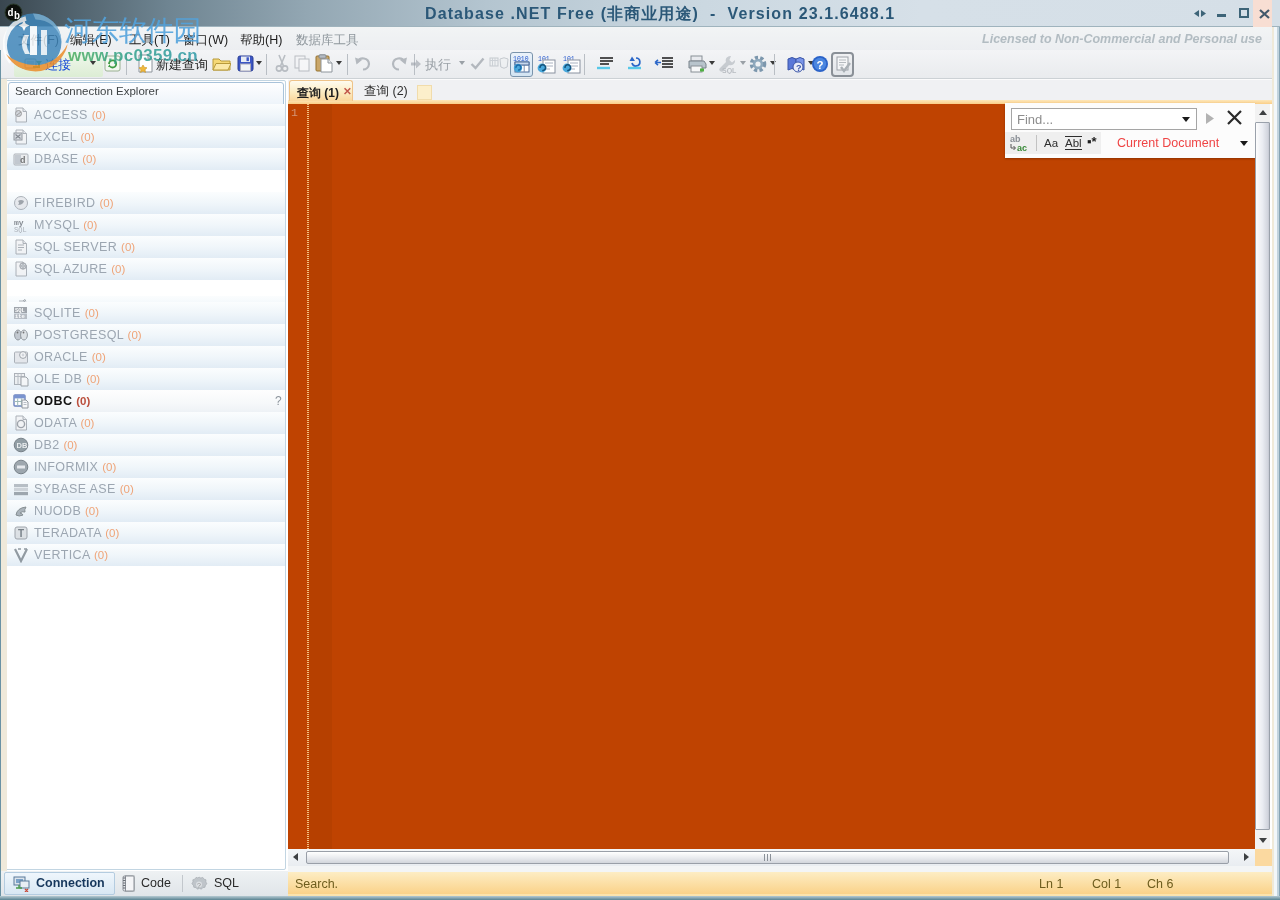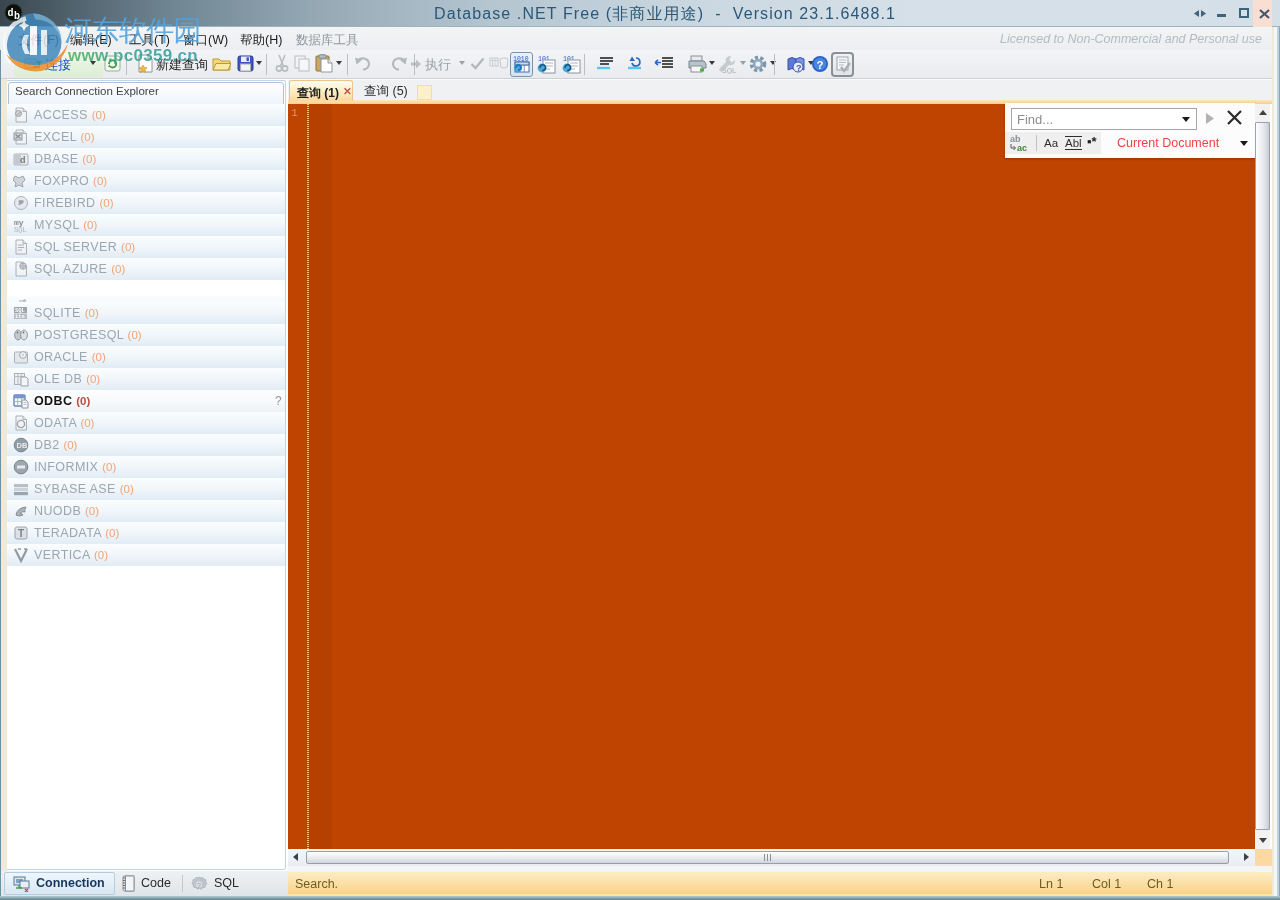--- a/index.html
+++ b/index.html
@@ -1,21 +1,21 @@
 <!DOCTYPE html>
 <html><head><meta charset="utf-8">
 <style>
 *{margin:0;padding:0;box-sizing:border-box}
 html,body{width:1280px;height:900px;overflow:hidden}
 body{font-family:"Liberation Sans",sans-serif;position:relative;background:#fff}
 .abs{position:absolute}
 
 #title{left:0;top:0;width:1280px;height:27px;border-bottom:1px solid #9fb3bd;
  background:linear-gradient(90deg,#39464f 0%,#52646f 6%,#6e8491 13%,#93a7b3 24%,#b4c5d0 38%,#cbd8e1 55%,#d6e0e8 72%,#d5dfe7 100%);}
-#title .txt{position:absolute;left:425px;top:4px;width:480px;text-align:center;font-size:16px;font-weight:normal;color:#2b5878;letter-spacing:1.1px;white-space:nowrap}
+#title .txt{position:absolute;left:425px;top:4px;width:480px;text-align:left;font-size:16px;font-weight:bold;color:#2b5878;letter-spacing:1.1px;white-space:nowrap}
 
 #menu{left:0;top:27px;width:1280px;height:23px;background:linear-gradient(#f2f4f5,#eceef1)}
 .mi{position:absolute;top:5px;font-size:12.5px;color:#1b1b1b;white-space:nowrap}
 
 #tools{left:0;top:50px;width:1280px;height:29px;background:linear-gradient(#f3f4f6,#e9ebee);border-bottom:1px solid #ccd1d5}
 .tsep{position:absolute;top:54px;width:1px;height:21px;background:#b9bec4}
 .ticon{position:absolute;top:56px}
 .dd{position:absolute;top:61px;width:0;height:0;border-left:3.5px solid transparent;border-right:3.5px solid transparent;border-top:4px solid #3a3a3a}
 .dd.gray{border-top-color:#9aa0a6}
 
@@ -88,21 +88,21 @@
       <path d="M1 1 L10 9 M10 1 L1 9" stroke="#43596b" stroke-width="2.2"></path>
     </svg>
 </div>
 <div id="menu" class="abs"></div>
 <div class="mi" style="left:18px;top:32px;color:#1b1b1b">文件(F)</div>
 <div class="mi" style="left:70px;top:32px;color:#1b1b1b">编辑(E)</div>
 <div class="mi" style="left:129px;top:32px;color:#1b1b1b">工具(T)</div>
 <div class="mi" style="left:183px;top:32px;color:#1b1b1b">窗口(W)</div>
 <div class="mi" style="left:240px;top:32px;color:#1b1b1b">帮助(H)</div>
 <div class="mi" style="left:296px;top:32px;color:#8e969c">数据库工具</div>
-<div class="abs" style="left:0px;top:32px;width:1262px;text-align:right;font-size:12.5px;font-weight:normal;font-style:italic;color:#b2bcc2;white-space:nowrap">Licensed to Non-Commercial and Personal use</div>
+<div class="abs" style="left:0px;top:32px;width:1262px;text-align:right;font-size:12.5px;font-weight:bold;font-style:italic;color:#b2bcc2;white-space:nowrap">Licensed to Non-Commercial and Personal use</div>
 <div id="tools" class="abs"></div>
 <div class="abs" style="left:14px;top:52px;width:89px;height:25px;border-radius:2px;background:linear-gradient(#f1f8ed,#dcedd4)"></div>
 <svg class="ticon" style="left:24px;top:55px" width="18" height="18">
 <rect x="1" y="4" width="11" height="9" rx="1" fill="#e8efe4" stroke="#8aa08a"></rect>
 <rect x="3" y="6" width="7" height="4" fill="#b8cfc0"></rect>
 <path d="M9 12 L15 12 L15 8" stroke="#3f9c43" stroke-width="2" fill="none"></path>
 <path d="M15 5 L18 9 L12 9 Z" fill="#3f9c43" transform="rotate(180 15 7.5)"></path>
 </svg>
 <div class="abs" style="left:45px;top:56px;font-size:13px;color:#1d4ed8">连接</div>
 <div class="dd" style="left:90px"></div>
@@ -246,21 +246,21 @@
 <div id="tabstrip" class="abs"></div>
 <div id="creamband" class="abs"></div>
 <div id="editor" class="abs"></div>
 <div id="lnum" class="abs">1</div>
 <div id="dotline" class="abs"></div>
 <div id="gutband" class="abs"></div>
 <div id="atab" class="abs">
     <div class="t">查询 (1)</div>
     <div class="x">✕</div>
   </div>
-<div id="itab" class="abs">查询 (5)</div>
+<div id="itab" class="abs">查询 (2)</div>
 <div id="ctabsq" class="abs"></div>
 <div id="find" class="abs">
 <div id="findbox">
       <div class="ph">Find...</div>
 <div style="position:absolute;right:6px;top:8px;width:0;height:0;border-left:4px solid transparent;border-right:4px solid transparent;border-top:5px solid #1a1a1a"></div>
     </div>
 <svg style="position:absolute;left:200px;top:9px" width="10" height="13">
       <path d="M1 1 L9 6.5 L1 12 Z" fill="#b2b2b2"></path>
     </svg>
 <svg style="position:absolute;left:221px;top:7px" width="17" height="15">
@@ -290,21 +290,21 @@
 <div class="arr" style="left:956px;top:4px;border-top:4px solid transparent;border-bottom:4px solid transparent;border-left:5px solid #3e4042"></div>
 <div style="position:absolute;left:476px;top:5px;width:8px;height:7px;background:repeating-linear-gradient(90deg,#8a9098 0 1px,transparent 1px 3px)"></div>
 </div>
 <div id="sbcorner" class="abs"></div>
 <div id="statpad" class="abs"></div>
 <div id="statbar" class="abs"></div>
 <div id="statfade" class="abs"></div>
 <div class="stxt abs" style="left:295px;top:877px">Search.</div>
 <div class="stxt abs" style="left:1039px;top:877px">Ln 1</div>
 <div class="stxt abs" style="left:1092px;top:877px">Col 1</div>
-<div class="stxt abs" style="left:1147px;top:877px">Ch 1</div>
+<div class="stxt abs" style="left:1147px;top:877px">Ch 6</div>
 <div id="btabs" class="abs">
 <div id="btabact"></div>
 <svg style="position:absolute;left:13px;top:4px" width="19" height="17">
 <rect x="1" y="2" width="11" height="8" fill="#dce4ec" stroke="#5a7a9a"></rect>
 <rect x="3" y="4" width="7" height="4" fill="#7ba2c8"></rect>
 <rect x="7" y="6" width="9" height="7" fill="#e8eef4" stroke="#5a7a9a"></rect>
 <path d="M3 13 h6 M6 10 v3" stroke="#4a9a4a" stroke-width="1.4"></path>
 <path d="M12 14 l3 3 M15 14 l-3 3" stroke="#c84a3a" stroke-width="1.4"></path>
 </svg>
 <div style="position:absolute;left:36px;top:5px;font-size:12.5px;font-weight:bold;color:#16375c">Connection</div>
@@ -347,26 +347,20 @@
       </svg>
       <div class="nm">EXCEL <span class="ct">(0)</span></div>
     </div>
 <div class="row" style="top:69px">
       <svg class="ric" viewBox="0 0 16 16">
         <rect x="1" y="3" width="14" height="11" rx="1" fill="#e8eaec" stroke="#9aa0a8"></rect>
         <rect x="2" y="4" width="6" height="9" fill="#b8bec6"></rect>
         <text x="7" y="12" font-size="9" font-weight="bold" fill="#555">d</text>
       </svg>
       <div class="nm">DBASE <span class="ct">(0)</span></div>
-    </div>
-<div class="row" style="top:91px">
-      <svg class="ric" viewBox="0 0 16 16">
-        <path d="M2 3 l4 2 4 -2 2 4 -3 3 1 4 -4 -2 -4 2 1 -4 -3 -3 Z" fill="#c8ccd2" stroke="#888f96"></path>
-      </svg>
-      <div class="nm">FOXPRO <span class="ct">(0)</span></div>
     </div>
 <div class="row" style="top:113px">
       <svg class="ric" viewBox="0 0 16 16">
         <circle cx="8" cy="8" r="6.5" fill="#e4e6ea" stroke="#9aa0a8"></circle>
         <path d="M5 6 q3 -2 6 0 q-1 4 -6 4 q2 -2 0 -4" fill="#8a9098"></path>
       </svg>
       <div class="nm">FIREBIRD <span class="ct">(0)</span></div>
     </div>
 <div class="row" style="top:135px">
       <svg class="ric" viewBox="0 0 16 16">

